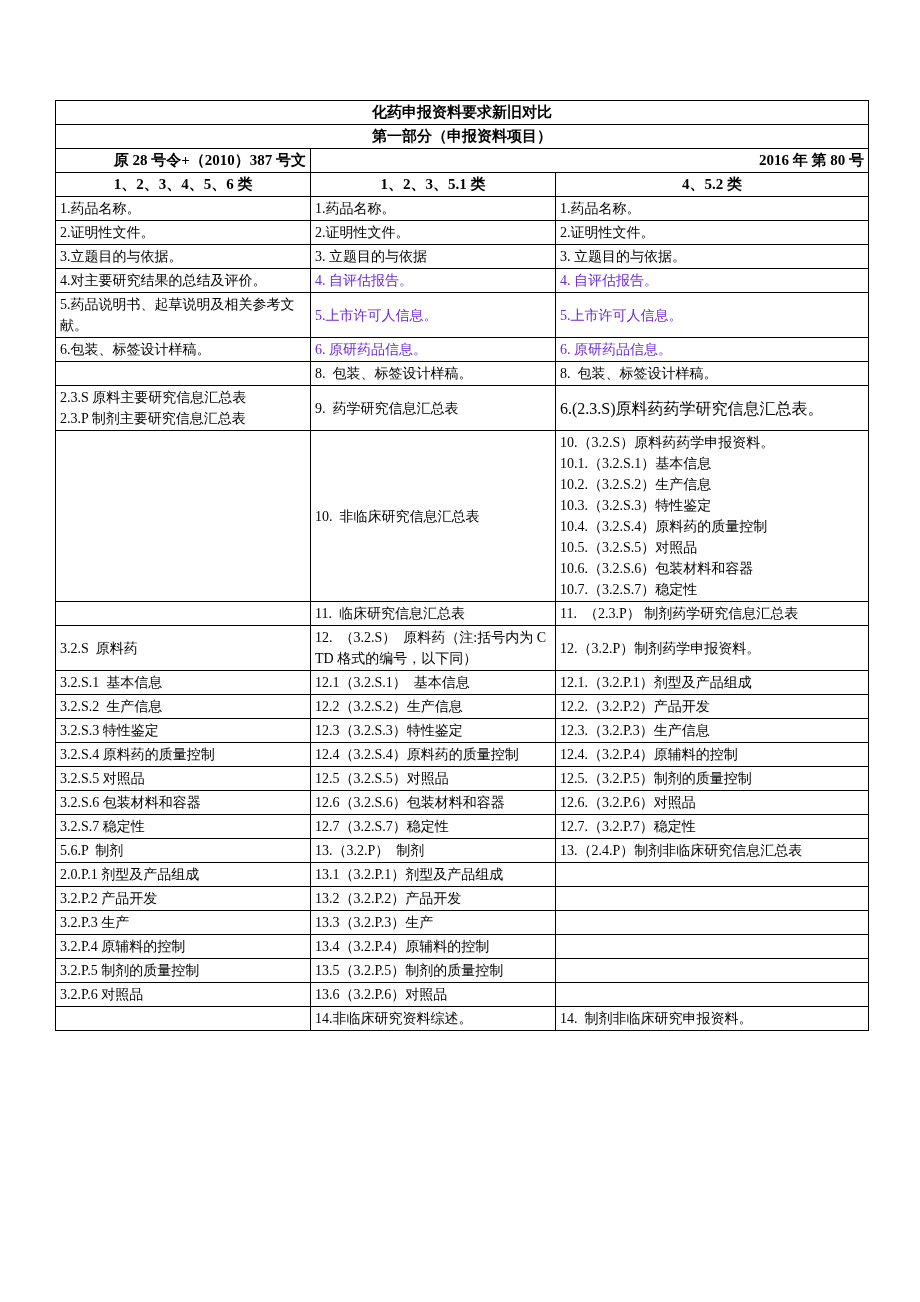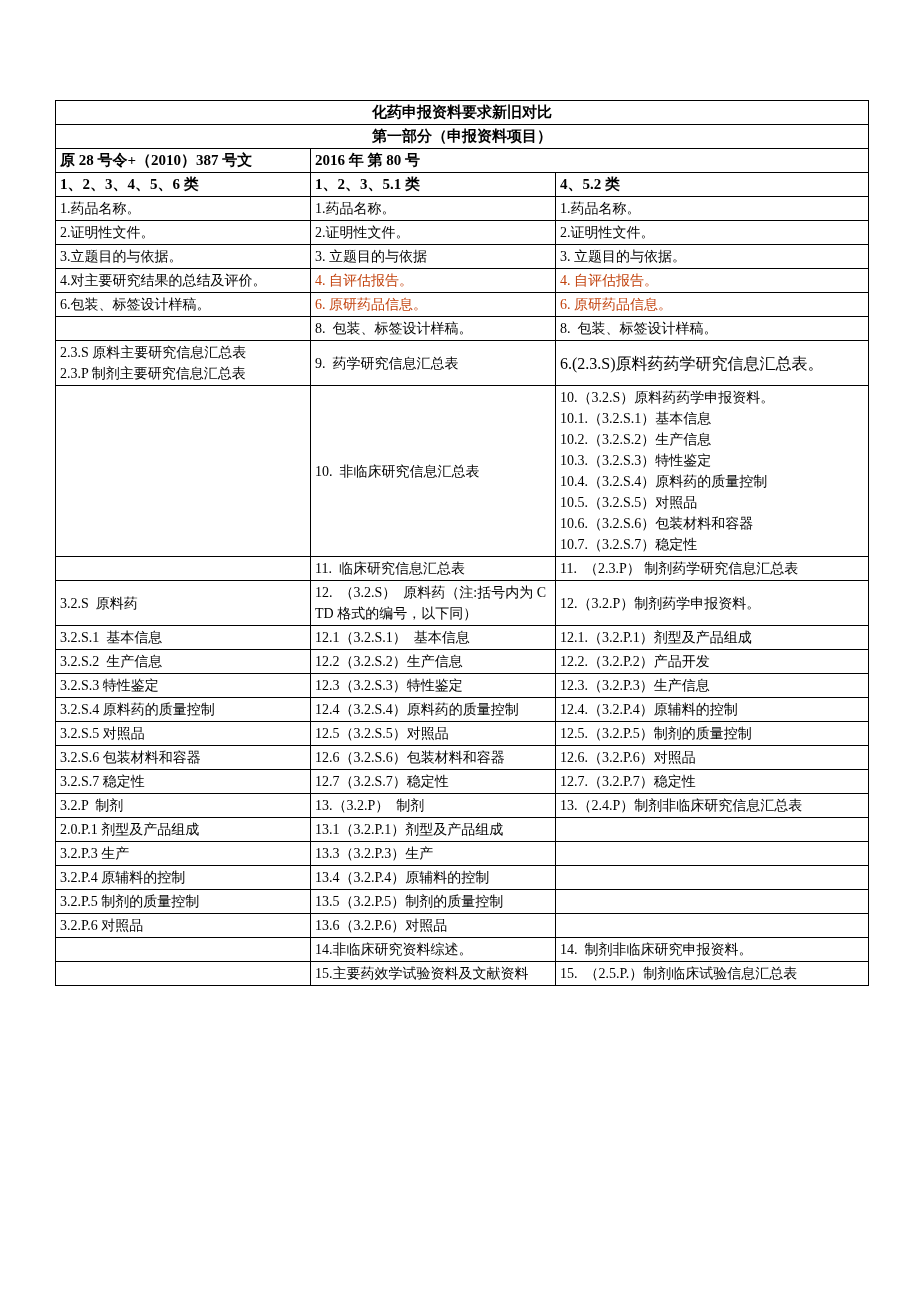--- a/index.html
+++ b/index.html
@@ -35,31 +35,31 @@
     word-break: break-all;
     overflow: hidden;
   }
   td.title-cell {
     text-align: center;
     font-weight: bold;
     font-size: 15px;
     padding: 4px 2px;
   }
   td.hdr-center {
-    text-align: left;
+    text-align: right;
     font-weight: bold;
     font-size: 15px;
     padding: 2px;
   }
   td.hdr-left {
-    text-align: left;
+    text-align: center;
     font-weight: bold;
     font-size: 15px;
   }
-  td.red { color: #c2410c; }
+  td.red { color: #6d28d9; }
   td.large { font-size: 16px; }
 </style>
 </head>
 <body>
 
 <div class="page">
   <table class="doc-table">
     <colgroup>
       <col style="width:255px">
       <col style="width:245px">
@@ -96,20 +96,25 @@
           <td>3.立题目的与依据。</td>
           <td>3. 立题目的与依据</td>
           <td>3. 立题目的与依据。</td>
         </tr>
         <tr>
           <td>4.对主要研究结果的总结及评价。</td>
           <td class="red">4. 自评估报告。</td>
           <td class="red">4. 自评估报告。</td>
         </tr>
         <tr>
+          <td>5.药品说明书、起草说明及相关参考文献。</td>
+          <td class="red">5.上市许可人信息。</td>
+          <td class="red">5.上市许可人信息。</td>
+        </tr>
+        <tr>
           <td>6.包装、标签设计样稿。</td>
           <td class="red">6. 原研药品信息。</td>
           <td class="red">6. 原研药品信息。</td>
         </tr>
         <tr>
           <td></td>
           <td>8.  包装、标签设计样稿。</td>
           <td>8.  包装、标签设计样稿。</td>
         </tr>
         <tr>
@@ -169,30 +174,35 @@
           <td>3.2.S.6 包装材料和容器</td>
           <td>12.6（3.2.S.6）包装材料和容器</td>
           <td>12.6.（3.2.P.6）对照品</td>
         </tr>
         <tr>
           <td>3.2.S.7 稳定性</td>
           <td>12.7（3.2.S.7）稳定性</td>
           <td>12.7.（3.2.P.7）稳定性</td>
         </tr>
         <tr>
-          <td>3.2.P  制剂</td>
+          <td>5.6.P  制剂</td>
           <td>13.（3.2.P）  制剂</td>
           <td>13.（2.4.P）制剂非临床研究信息汇总表</td>
         </tr>
         <tr>
           <td>2.0.P.1 剂型及产品组成</td>
           <td>13.1（3.2.P.1）剂型及产品组成</td>
           <td></td>
         </tr>
         <tr>
+          <td>3.2.P.2 产品开发</td>
+          <td>13.2（3.2.P.2）产品开发</td>
+          <td></td>
+        </tr>
+        <tr>
           <td>3.2.P.3 生产</td>
           <td>13.3（3.2.P.3）生产</td>
           <td></td>
         </tr>
         <tr>
           <td>3.2.P.4 原辅料的控制</td>
           <td>13.4（3.2.P.4）原辅料的控制</td>
           <td></td>
         </tr>
         <tr>
@@ -202,21 +212,16 @@
         </tr>
         <tr>
           <td>3.2.P.6 对照品</td>
           <td>13.6（3.2.P.6）对照品</td>
           <td></td>
         </tr>
         <tr>
           <td></td>
           <td>14.非临床研究资料综述。</td>
           <td>14.  制剂非临床研究申报资料。</td>
-        </tr>
-        <tr>
-          <td></td>
-          <td>15.主要药效学试验资料及文献资料</td>
-          <td>15.  （2.5.P.）制剂临床试验信息汇总表</td>
         </tr>
       </tbody>
   </table>
 </div>
 
 </body></html>

